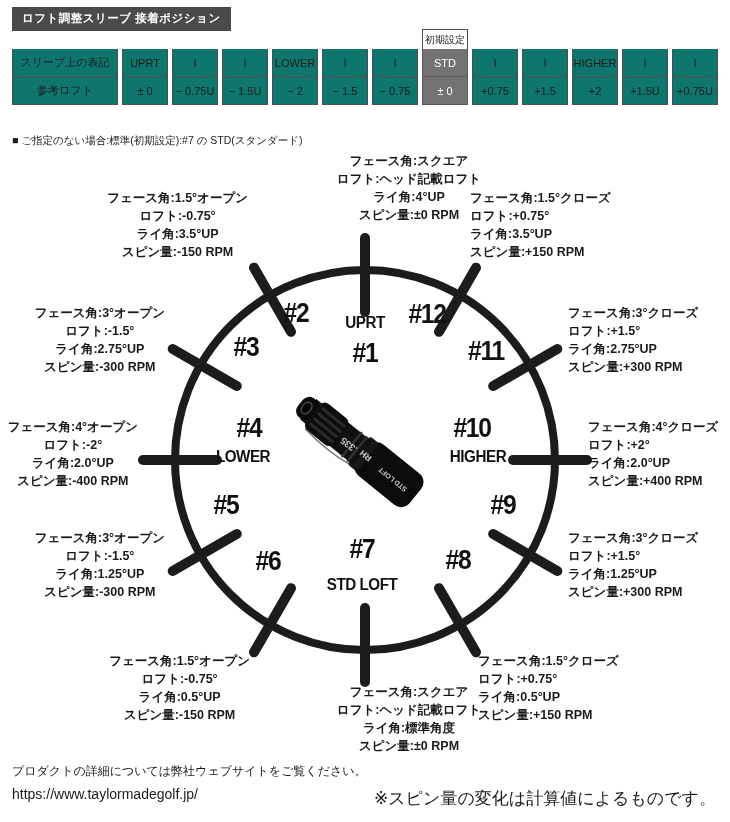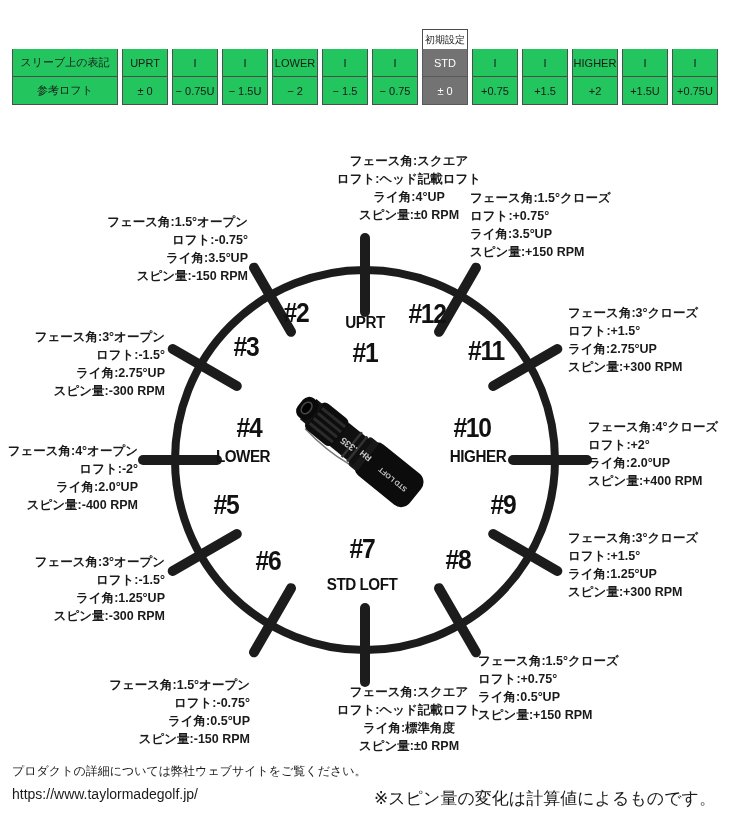--- a/index.html
+++ b/index.html
@@ -4,49 +4,50 @@
 <style>
   html,body{margin:0;padding:0;background:#fff;}
   .page{position:relative;width:730px;height:822px;background:#fff;overflow:hidden;
         font-family:"Liberation Sans","DejaVu Sans",sans-serif;color:#1a1a1a;}
   
   .badge{position:absolute;left:12px;top:7px;background:#4a4a4a;color:#fff;
          font-size:11.5px;font-weight:bold;padding:4px 10px 5px;letter-spacing:.5px;}
   
   .ptable{position:absolute;left:8px;top:29px;border-collapse:separate;border-spacing:4px 0;}
   .ptable td{height:27px;text-align:center;vertical-align:middle;font-size:11px;
-             border:1px solid #4d4d4d;background:#22c55e;padding:0;}
+             border:1px solid #4d4d4d;background:#0f766e;padding:0;}
   .ptable td.rowhead{width:104px;}
   .ptable td.col{width:44px;}
   .ptable tr.r0 td{border:none;background:transparent;height:19px;}
   .ptable tr.r0 td.init{border:1px solid #4d4d4d;border-bottom:none;font-size:10px;background:#fff;}
   .ptable tr.head td{background:#e4e4e4;font-weight:bold;}
   .ptable tr.body td{border-top:none;}
   .ptable td.dark{background:#737373;color:#fff;border-color:#595959;margin-top:32px;}
   .tnote{position:absolute;left:12px;top:134px;font-size:10.5px;}
   
   .dial-num{position:absolute;transform:translate(-50%,-50%) scaleX(.88);
             font-size:28px;font-weight:800;letter-spacing:-1.5px;color:#111;white-space:nowrap;}
   .dial-word{position:absolute;transform:translate(-50%,-50%) scaleX(.95);
              font-size:16px;font-weight:800;color:#111;white-space:nowrap;letter-spacing:-.5px;}
   
   .info{position:absolute;font-size:12.5px;font-weight:600;line-height:18px;white-space:nowrap;}
-  .info.r{text-align:right;margin-top:24px;}
+  .info.r{text-align:center;}
   .info.c{text-align:center;transform:translateX(-50%);margin-left:44px;}
   svg.dial{position:absolute;left:0;top:0;pointer-events:none;}
   
   .f1{position:absolute;left:12px;top:763px;font-size:12px;}
   .f2{position:absolute;left:12px;top:786px;font-size:14px;color:#1a1a1a;text-decoration:none;}
   .f3{position:absolute;right:14px;top:787px;font-size:17px;}
 </style>
 </head>
 <body>
 
 <div class="page">
 
+  <div class="badge">ロフト調整スリーブ 接着ポジション</div>
 
   <table class="ptable">
     <tbody>
         <tr class="r0">
       <td class="rowhead"></td>
           <td class="col"></td>
           <td class="col"></td>
           <td class="col"></td>
           <td class="col"></td>
           <td class="col"></td>
@@ -84,20 +85,21 @@
       <td class="col dark">± 0</td>
       <td class="col">+0.75</td>
       <td class="col">+1.5</td>
       <td class="col">+2</td>
       <td class="col">+1.5U</td>
       <td class="col">+0.75U</td>
     </tr>
   </tbody>
     </table>
 
+  <div class="tnote">■ ご指定のない場合:標準(初期設定):#7 の STD(スタンダード)</div>
 
   <svg class="dial" width="730" height="822" viewBox="0 0 730 822">
     <circle cx="365" cy="460" r="190" fill="none" stroke="#1c1c1c" stroke-width="8"></circle>
     <g stroke="#1c1c1c" stroke-width="10" stroke-linecap="round">
       <line x1="365" y1="312" x2="365" y2="238"></line>
       <line x1="439" y1="331.8" x2="476" y2="267.7"></line>
       <line x1="493.2" y1="386" x2="557.3" y2="349"></line>
       <line x1="513" y1="460" x2="587" y2="460"></line>
       <line x1="493.2" y1="534" x2="557.3" y2="571"></line>
       <line x1="439" y1="588.2" x2="476" y2="652.3"></line>

